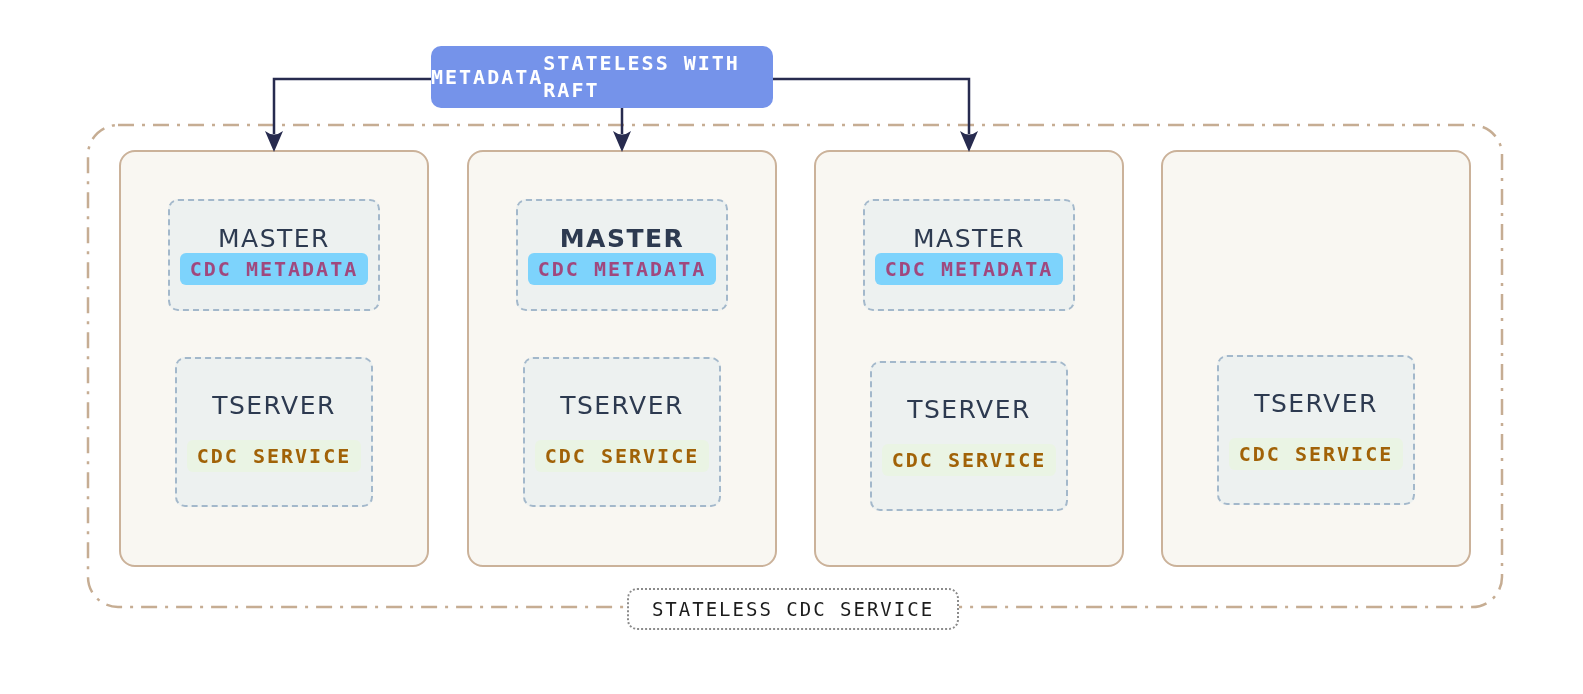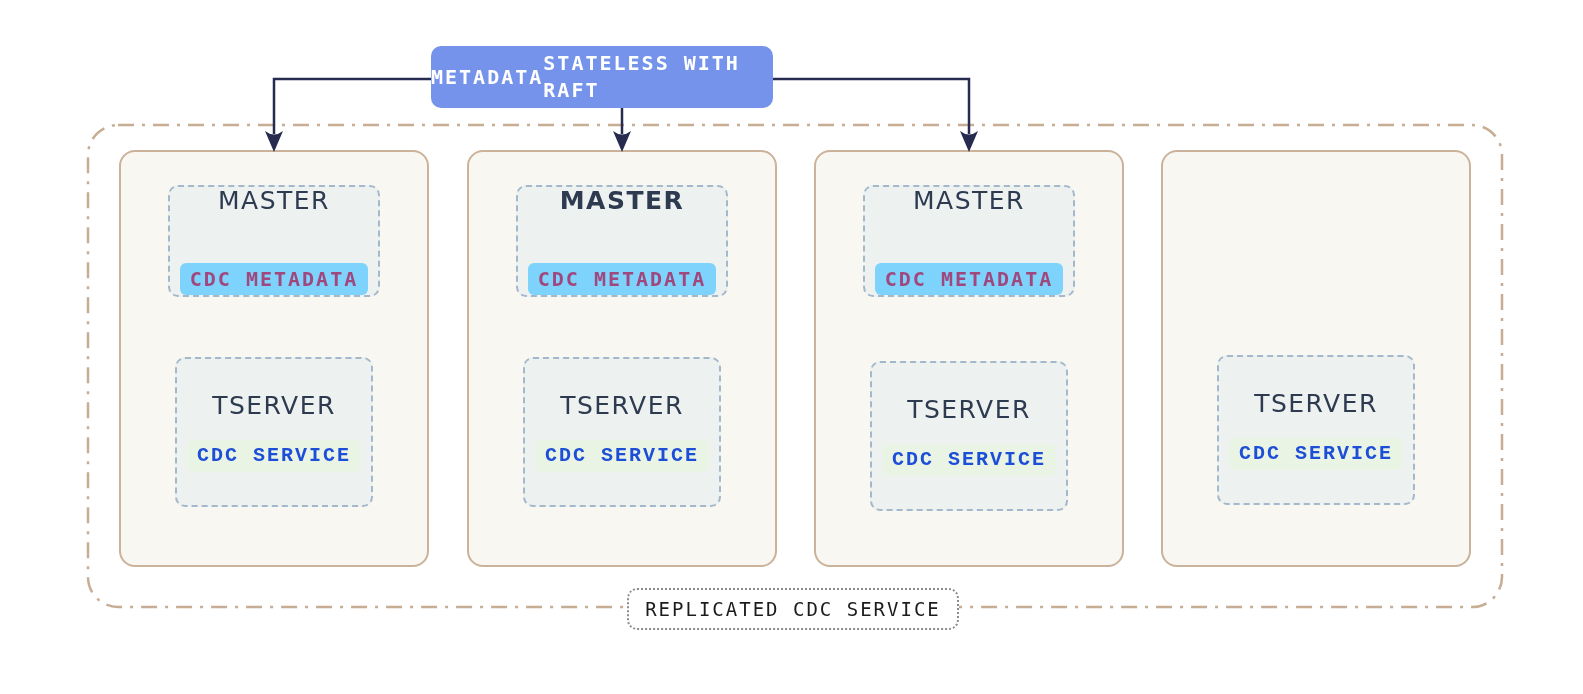--- a/index.html
+++ b/index.html
@@ -20,38 +20,38 @@
   .node-2{left:467px;}
   .node-3{left:814px;}
   .node-4{left:1161px;}
 
   .inner-box{
     position:absolute;left:50%;transform:translateX(-50%);
     border:2px dashed #a3b8cb;border-radius:10px;background:#edf1f0;
     box-sizing:border-box;display:flex;flex-direction:column;
     align-items:center;justify-content:center;
   }
-  .master-box{top:33px;width:212px;height:112px;justify-content:space-between;}
+  .master-box{top:47px;width:212px;height:112px;}
   .tserver-box{top:205px;width:198px;height:150px;gap:20px;align-items:center;}
   .node-3 .tserver-box{top:209px;}
   .node-4 .tserver-box{top:203px;}
 
   .proc-label{
     font-family:"DejaVu Sans","Liberation Sans",sans-serif;
     font-size:25px;color:#2d3a50;letter-spacing:1.5px;line-height:1.1;
   }
   .proc-label.leader{font-weight:700;}
 
   .badge{
     font-family:"DejaVu Sans Mono",monospace;font-weight:700;
     font-size:20px;letter-spacing:2px;padding:4px 10px;border-radius:6px;
     white-space:nowrap;line-height:1.2;
   }
   .badge-metadata{color:#a0487e;background:#7dd3fc;}
-  .badge-service{color:#1d4ed8;background:#eaf4e4;font-family:Liberation Mono, monospace;}
+  .badge-service{color:#a16207;background:#eaf4e4;}
 
   .title-box{
     position:absolute;left:431px;top:46px;width:342px;height:62px;
     background:#7593ea;border-radius:10px;z-index:3;
     display:flex;align-items:center;justify-content:center;
     color:#ffffff;font-weight:700;font-size:20px;letter-spacing:2px;line-height:27px;
   }
 
   .container-label{
     position:absolute;left:627px;top:588px;width:332px;height:42px;
@@ -122,16 +122,16 @@
       <path d="M 960 131 L 969 152 L 978 131 Q 969 138 960 131 Z"></path>
     </g>
   </svg>
 
   <div class="title-box">
     <span>METADATA</span>
     <span>STATELESS WITH RAFT</span>
   </div>
 
   <div class="container-label">
-    <span>REPLICATED CDC SERVICE</span>
+    <span>STATELESS CDC SERVICE</span>
   </div>
 
 </div>
 
 </body></html>

